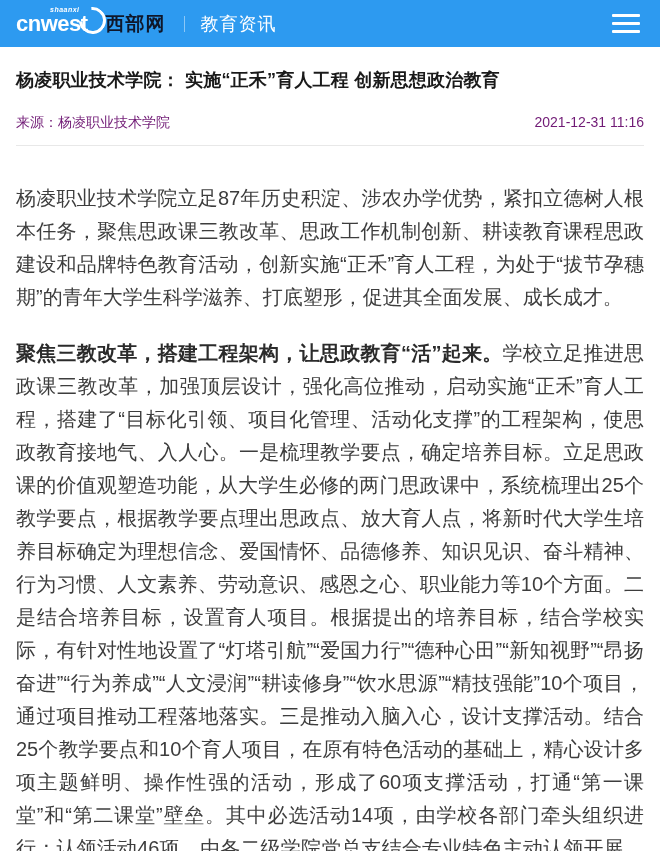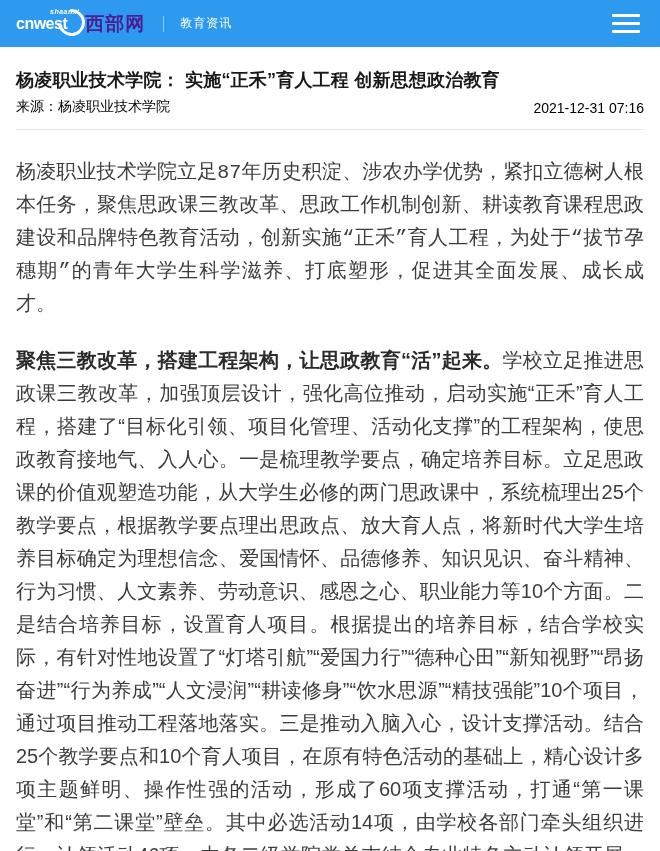--- a/index.html
+++ b/index.html
@@ -36,21 +36,21 @@
     position: absolute;
     top: -7px;
     left: 34px;
     font-size: 7px;
     font-style: italic;
     font-weight: bold;
     color: #ffffff;
     letter-spacing: 0.5px;
   }
   .brand-text {
-    font-size: 16px;
+    font-size: 22px;
     font-weight: bold;
     color: #ffffff;
     letter-spacing: -0.5px;
     line-height: 1;
     position: relative;
     z-index: 1;
   }
   .brand-ring {
     position: absolute;
     width: 27px;
@@ -59,32 +59,32 @@
     border-left-color: transparent;
     border-radius: 50%;
     right: -4px;
     top: -6px;
     transform: rotate(40deg);
     box-sizing: border-box;
   }
   .site-name {
     font-size: 19px;
     font-weight: bold;
-    color: #4c1d95;
+    color: #0f172a;
     margin-left: 4px;
     letter-spacing: 1px;
   }
   .header-divider {
     width: 1px;
     height: 16px;
     background: rgba(255,255,255,0.45);
     margin: 0 16px 0 18px;
   }
   .channel {
-    font-size: 12px;
+    font-size: 18px;
     color: #ffffff;
     letter-spacing: 1px;
     cursor: pointer;
   }
   .menu-button {
     margin-left: auto;
     width: 28px;
     height: 19px;
     display: flex;
     flex-direction: column;
@@ -107,39 +107,39 @@
     margin: 20px 0 0 0;
     font-size: 18px;
     font-weight: bold;
     color: #1a1a1a;
     line-height: 1.45;
     letter-spacing: 0.2px;
   }
   .article-meta {
     display: flex;
     justify-content: space-between;
-    align-items: flex-end;
-    margin-top: 5px;
+    align-items: flex-start;
+    margin-top: 21px;
     font-size: 14px;
-    color: #000000;
+    color: #701a75;
   }
   .meta-rule {
     border: none;
     border-top: 1px solid #e8e8e8;
     margin: 13px 0 0 0;
   }
   .article-body p {
     font-size: 20px;
     color: #3d3d3d;
     line-height: 33px;
     text-align: justify;
     margin: 0;
     padding: 0;
   }
-  .article-body .para-1 { margin-top: 26px; font-family: Liberation Mono, monospace; }
+  .article-body .para-1 { margin-top: 36px; }
   .article-body .para-2 { margin-top: 23px; padding-bottom: 10px; }
   .lead-bold { font-weight: bold; color: #2b2b2b; margin-top: 33px; }
 </style>
 </head>
 <body>
 
 <div class="page">
 
   <div class="header" style="background: rgb(45, 154, 240);">
     <div class="logo">
@@ -158,21 +158,21 @@
       <span></span>
     </div>
   </div>
 
   <div class="content">
 
     <h1 class="article-title">杨凌职业技术学院： 实施“正禾”育人工程 创新思想政治教育</h1>
 
     <div class="article-meta">
       <span>来源：杨凌职业技术学院</span>
-      <span>2021-12-31 07:16</span>
+      <span>2021-12-31 11:16</span>
     </div>
 
     <hr class="meta-rule">
 
     <div class="article-body">
       <p class="para-1">杨凌职业技术学院立足87年历史积淀、涉农办学优势，紧扣立德树人根本任务，聚焦思政课三教改革、思政工作机制创新、耕读教育课程思政建设和品牌特色教育活动，创新实施“正禾”育人工程，为处于“拔节孕穗期”的青年大学生科学滋养、打底塑形，促进其全面发展、成长成才。</p>
       <p class="para-2"><span class="lead-bold">聚焦三教改革，搭建工程架构，让思政教育“活”起来。</span><span>学校立足推进思政课三教改革，加强顶层设计，强化高位推动，启动实施“正禾”育人工程，搭建了“目标化引领、项目化管理、活动化支撑”的工程架构，使思政教育接地气、入人心。一是梳理教学要点，确定培养目标。立足思政课的价值观塑造功能，从大学生必修的两门思政课中，系统梳理出25个教学要点，根据教学要点理出思政点、放大育人点，将新时代大学生培养目标确定为理想信念、爱国情怀、品德修养、知识见识、奋斗精神、行为习惯、人文素养、劳动意识、感恩之心、职业能力等10个方面。二是结合培养目标，设置育人项目。根据提出的培养目标，结合学校实际，有针对性地设置了“灯塔引航”“爱国力行”“德种心田”“新知视野”“昂扬奋进”“行为养成”“人文浸润”“耕读修身”“饮水思源”“精技强能”10个项目，通过项目推动工程落地落实。三是推动入脑入心，设计支撑活动。结合25个教学要点和10个育人项目，在原有特色活动的基础上，精心设计多项主题鲜明、操作性强的活动，形成了60项支撑活动，打通“第一课堂”和“第二课堂”壁垒。其中必选活动14项，由学校各部门牵头组织进行；认领活动46项，由各二级学院党总支结合专业特色主动认领开展。在每年开展各项活动的基础上，各部门、二级学院党总支对活动内容和形式不断创新，建立“正禾”育人动态管理库，推出一批有影响的品牌活动。</span></p>
     </div>
 
   </div>

